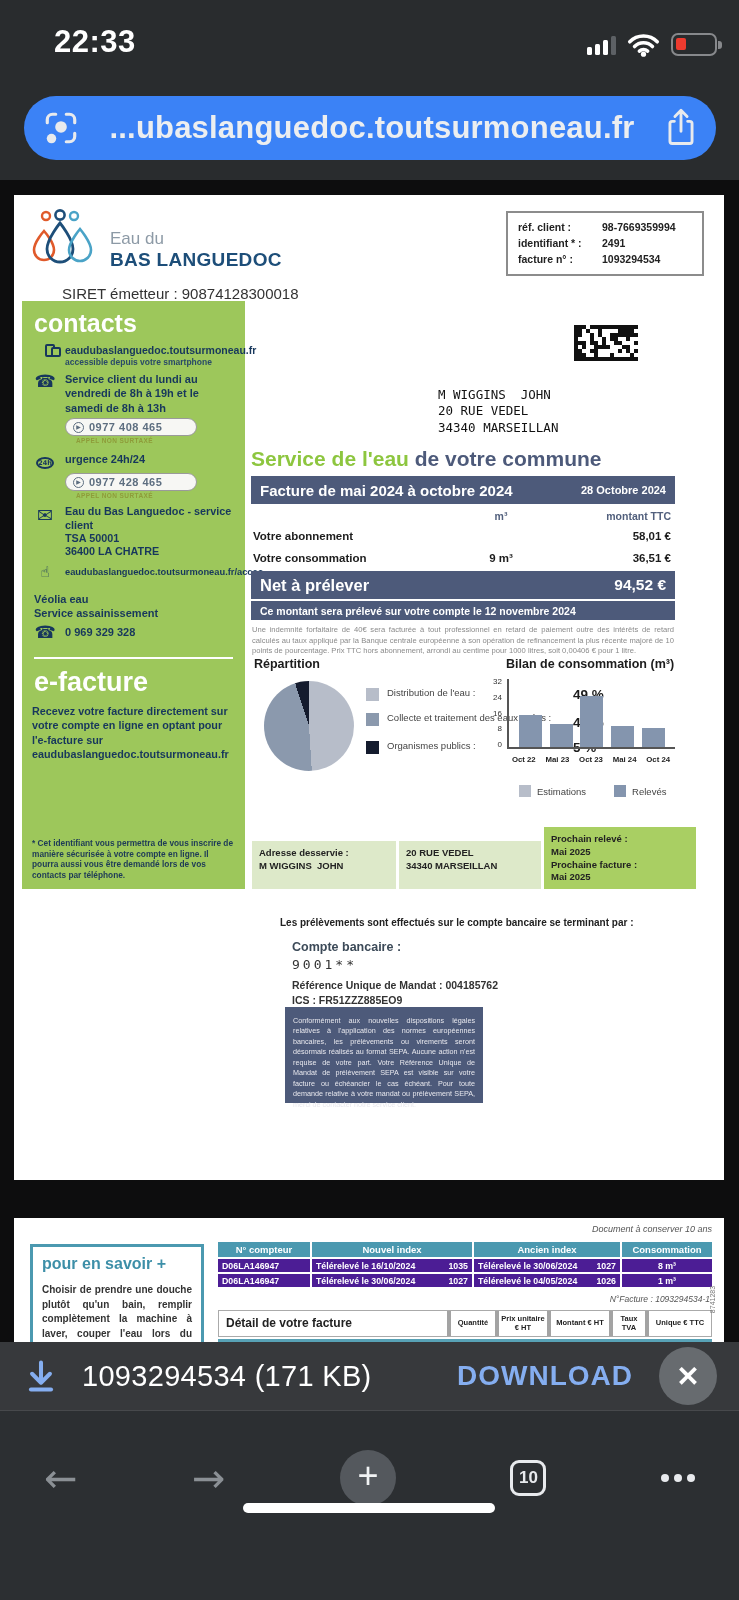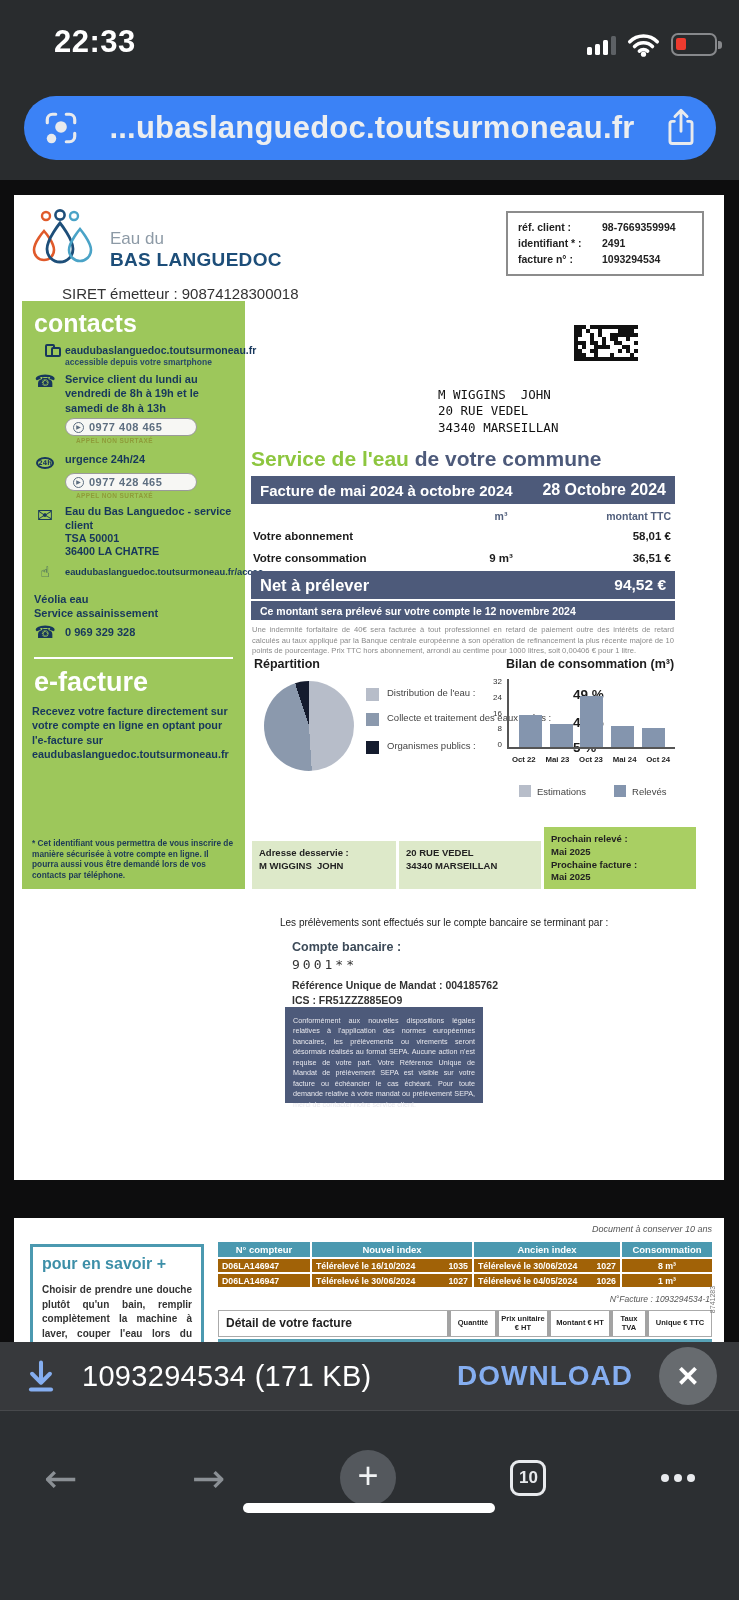--- a/index.html
+++ b/index.html
@@ -57,21 +57,21 @@
   .ef-text { font-size:10.8px; font-weight:bold; line-height:1.35; }
   .sb-foot { margin-top:auto; font-size:8.3px; font-weight:bold; line-height:1.3; color:#1d3a57; }
 
   
   .recipient { position:absolute; left:424px; top:192px; font-family:"DejaVu Sans Mono", monospace; font-size:12.5px; color:#111; line-height:1.3; white-space:pre; }
   .heading { position:absolute; left:237px; top:252px; font-size:21px; font-weight:bold; }
   .heading .g { color:#8dc63f; } .heading .d { color:#4d5a7a; }
   .bluebar { position:absolute; background:#4d5a7a; color:#fff; display:flex; align-items:center; padding:0 9px; }
   .fact-bar { left:237px; top:281px; width:424px; height:28px; }
   .fact-bar .t { font-size:15px; font-weight:bold; flex:1; }
-  .fact-bar .dte { font-size:16px; font-weight:bold; }
+  .fact-bar .dte { font-size:11px; font-weight:bold; }
   .cols { position:absolute; left:237px; top:315px; width:420px; display:flex; font-size:10.5px; font-weight:bold; color:#52607d; }
   .trow { position:absolute; left:239px; width:418px; display:flex; font-size:11.5px; font-weight:bold; color:#1c1c1c; }
   .cell-qty { width:120px; text-align:center; } .cell-amt { width:110px; text-align:right; } .cell-lbl { flex:1; }
   .net-bar { left:237px; top:376px; width:424px; height:28px; }
   .net-bar .t { font-size:16.5px; font-weight:bold; flex:1; }
   .net-bar .a { font-size:15.5px; font-weight:bold; }
   .net-sub { left:237px; top:406px; width:424px; height:19px; font-size:10.5px; font-weight:bold; }
   .legal { position:absolute; left:238px; top:430px; width:422px; font-size:7.6px; color:#8a8a8a; line-height:1.4; text-align:justify; }
   .sec-title { position:absolute; font-size:12.5px; font-weight:bold; color:#1c1c1c; }
   .pie { position:absolute; left:250px; top:486px; width:90px; height:90px; border-radius:50%; }
@@ -85,35 +85,35 @@
   .bilan-plot .bar { width:23px; }
   .bilan-x { position:absolute; left:493px; top:560px; width:168px; display:flex; justify-content:space-around; font-size:7.8px; font-weight:bold; color:#222; }
   .bilan-x div { flex:1; text-align:center; }
   .barleg { position:absolute; left:505px; top:590px; display:flex; gap:28px; font-size:9.5px; color:#444; align-items:center; }
   .barleg .it { display:flex; gap:6px; align-items:center; }
   .barleg .sw { width:12px; height:12px; }
 
   .gcell { position:absolute; background:#dde9c9; padding:6px 7px; font-size:9.5px; font-weight:bold; color:#222; line-height:1.35; white-space:pre-wrap; }
   .gcell3 { background:#a9cf63; }
 
-  .bank-intro { position:absolute; left:266px; top:722px; font-size:10px; font-weight:normal; color:#222; }
+  .bank-intro { position:absolute; left:266px; top:722px; font-size:10px; font-weight:bold; color:#222; }
   .bank-acct-lbl { position:absolute; left:278px; top:745px; font-size:12.5px; font-weight:bold; color:#3c4a58; }
   .bank-acct { position:absolute; left:278px; top:762px; font-family:"DejaVu Sans Mono", monospace; font-size:13px; color:#333; letter-spacing:3px; }
   .bank-line { position:absolute; left:278px; font-size:10.5px; font-weight:bold; color:#333; }
   .sepa { position:absolute; left:271px; top:812px; width:198px; height:96px; background:#4d5a7a; color:#e8e8ee; font-size:7.2px; line-height:1.45; padding:9px 8px; text-align:justify; }
 
   
   .keepnote { position:absolute; right:12px; top:6px; font-size:9px; font-style:italic; color:#555; }
   .savoir { position:absolute; left:16px; top:26px; width:174px; height:140px; border:3px solid #4b99b0; padding:8px 9px; }
   .savoir h3 { color:#3d8fa8; font-size:16px; font-weight:bold; margin-bottom:10px; }
   .savoir p { font-size:10px; font-weight:bold; color:#333; line-height:1.45; text-align:justify; }
   .mtable { position:absolute; left:204px; top:24px; width:494px; font-weight:bold; color:#fff; }
   .mtable .hr, .mtable .dr { display:flex; gap:2px; margin-bottom:2px; }
   .mtable .hr > div { background:#4b99b0; font-size:9.5px; text-align:center; padding:2px 0; }
-  .mtable .dr > div { background:#a16207; font-size:8.8px; padding:1.5px 4px; }
+  .mtable .dr > div { background:#4c1d95; font-size:8.8px; padding:1.5px 4px; }
   .mc1{width:92px;} .mc2{width:160px;} .mc3{width:146px;} .mc4{width:90px;}
   .msplit { display:flex; justify-content:space-between; }
   .mcenter { text-align:center; }
   .factref { position:absolute; right:14px; top:76px; font-size:8.5px; font-style:italic; color:#555; }
   .dtable { position:absolute; left:204px; top:92px; width:494px; }
   .dtable .hdr { display:flex; border:1px solid #aaa; height:27px; align-items:stretch; }
   .dtable .hdr > div { border-left:4px solid #a3a3a3; display:flex; align-items:center; justify-content:center; font-size:7.5px; font-weight:bold; color:#222; text-align:center; line-height:1.15; white-space:pre-line; }
   .dtable .hdr .ttl { border-left:none; flex:1; justify-content:flex-start; padding-left:7px; font-size:12px; }
   .dc-qty{width:48px}.dc-pu{width:52px}.dc-ht{width:62px}.dc-tva{width:36px}.dc-ttc{width:66px}
   .dtable .trow2 { display:flex; background:#58a2b6; height:20px; align-items:center; margin-top:2px; color:#fff; font-weight:bold; }

